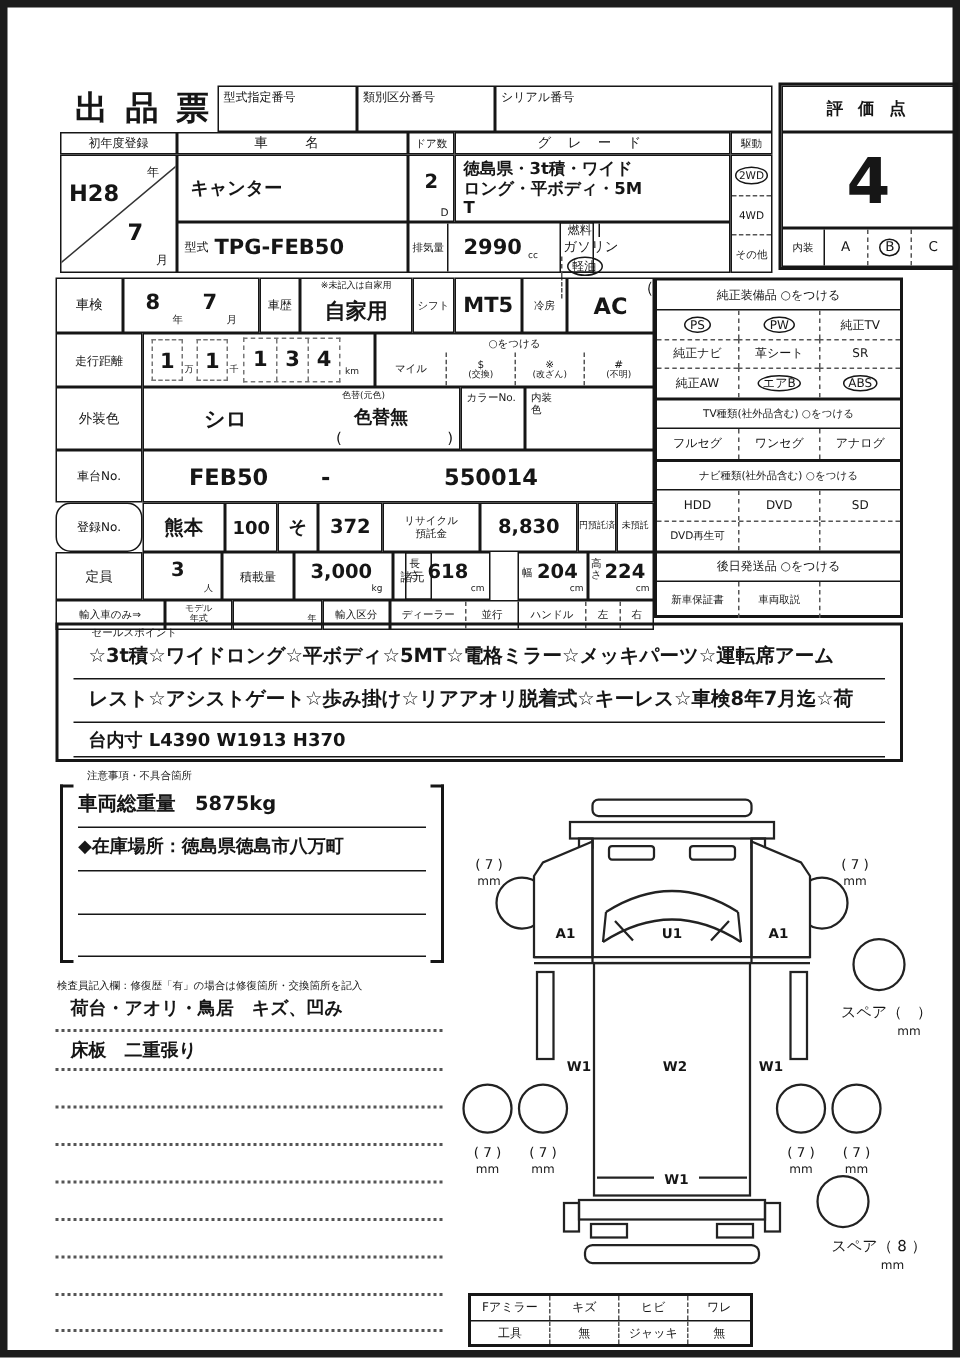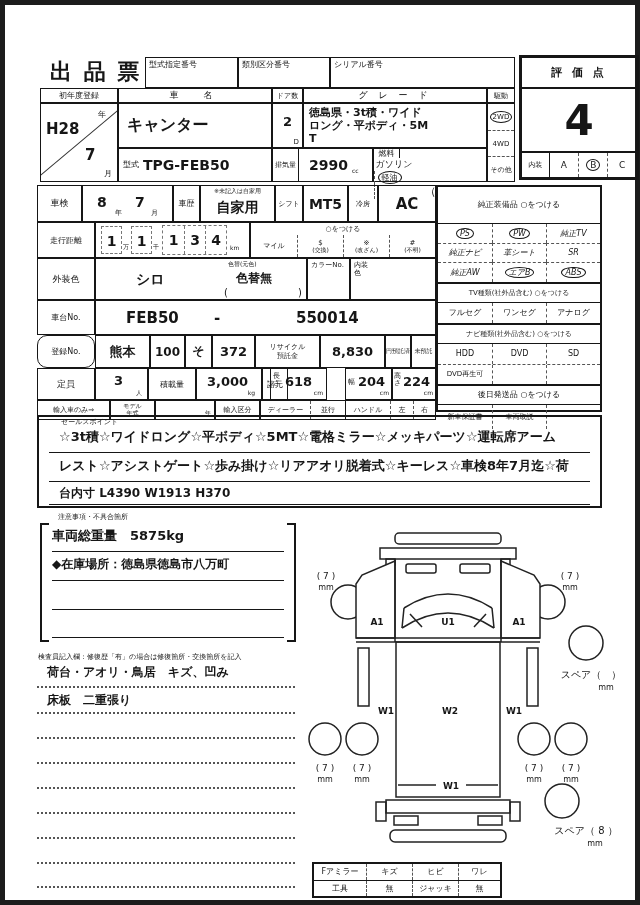--- a/index.html
+++ b/index.html
@@ -67,33 +67,33 @@
   <div class="ctr abs bd" style="left:0;top:0;width:78px;height:15px;font-size:8px;">初年度登録</div>
   <div class="abs bd" style="left:0;top:15px;width:78px;height:79px;overflow:hidden;">
     <div class="abs" style="left:-14px;top:36px;width:110px;border-top:1px solid #333;transform:rotate(-40deg);"></div>
     <span class="abs" style="left:5px;top:16px;font-size:15px;font-weight:bold;">H28</span>
     <span class="abs" style="left:57px;top:5px;font-size:8px;">年</span>
     <span class="abs" style="left:44px;top:42px;font-size:15px;font-weight:bold;">7</span>
     <span class="abs" style="left:63px;top:64px;font-size:8px;">月</span>
   </div>
 
   <div class="ctr abs bd" style="left:78px;top:0;width:154px;height:15px;font-size:9px;letter-spacing:8px;">車　名</div>
-  <div class="abs bd" style="left:78px;top:15px;width:154px;height:45px;display:flex;align-items:center;padding-left:8px;font-size:16px;font-weight:bold;">キャンター</div>
+  <div class="abs bd" style="left:78px;top:15px;width:154px;height:45px;display:flex;align-items:center;padding-left:8px;font-size:12px;font-weight:bold;">キャンター</div>
   <div class="abs bd" style="left:78px;top:60px;width:154px;height:34px;display:flex;align-items:center;">
     <span class="lbl" style="padding:0 4px;">型式</span>
     <span style="font-size:14px;font-weight:bold;">TPG-FEB50</span>
   </div>
 
   <div class="ctr abs bd" style="left:232px;top:0;width:31px;height:15px;font-size:7px;">ドア数</div>
   <div class="abs bd" style="left:232px;top:15px;width:31px;height:45px;">
     <div class="ctr" style="height:34px;font-size:13px;font-weight:bold;">2</div>
     <span class="abs" style="right:3px;bottom:1px;font-size:7px;">D</span>
   </div>
 
-  <div class="abs bd" style="left:232px;top:60px;width:101px;height:34px;display:flex;align-items:center;">
+  <div class="abs bd" style="left:232px;top:60px;width:124px;height:34px;display:flex;align-items:center;">
     <span class="lbl7" style="width:26px;padding-left:2px;border-right:1px solid #161616;align-self:stretch;display:flex;align-items:center;">排気量</span>
     <span style="font-size:14px;font-weight:bold;margin-left:10px;">2990</span>
     <span class="lbl6" style="margin:12px 0 0 4px;">cc</span>
   </div>
 
   <div class="abs bd" style="left:333px;top:60px;width:114px;height:34px;display:flex;align-items:stretch;flex-direction:column;">
     <span class="ctr lbl" style="width:26px;border-right:1px solid #161616;">燃料</span>
     <span class="ctr" style="width:40px;font-size:9px;">ガソリン</span>
     <span class="ctr dashL" style="width:30px;">
       <span class="circ" style="font-size:8px;">軽油</span>
@@ -246,22 +246,22 @@
   <div class="abs bd" style="left:223px;top:215px;width:176px;height:20px;display:flex;align-items:stretch;">
     <span class="ctr lbl7" style="width:49px;">ディーラー</span>
     <span class="ctr dashL lbl7" style="width:35px;">並行</span>
     <span class="ctr lbl7" style="width:45px;border-left:1px solid #161616;">ハンドル</span>
     <span class="ctr dashL lbl7" style="width:23px;">左</span>
     <span class="ctr dashL lbl7" style="flex:1;">右</span>
   </div>
 </div>
 
 <div class="abs bd2" style="left:436px;top:185px;width:166px;height:227px;">
-  <div class="ctr lbl" style="height:37px;border-bottom:1px solid #161616;text-align:right;">純正装備品 ○をつける</div>
-  <div style="display:flex;flex-wrap:wrap;height:58px;font-style:italic;">
+  <div class="ctr lbl" style="height:20px;border-bottom:1px solid #161616;text-align:right;">純正装備品 ○をつける</div>
+  <div style="display:flex;flex-wrap:wrap;height:58px;">
     <div class="ctr" style="width:54px;height:19px;">
         <span class="circ lbl">PS</span>
       </div>
     <div class="ctr dashL" style="width:54px;height:19px;">
         <span class="circ lbl">PW</span>
       </div>
     <div class="ctr dashL lbl" style="width:54px;height:19px;">純正TV</div>
     <div class="ctr dashT lbl" style="width:54px;height:19px;">純正ナビ</div>
     <div class="ctr dashL dashT lbl" style="width:54px;height:19px;">革シート</div>
     <div class="ctr dashL dashT lbl" style="width:54px;height:19px;">SR</div>

